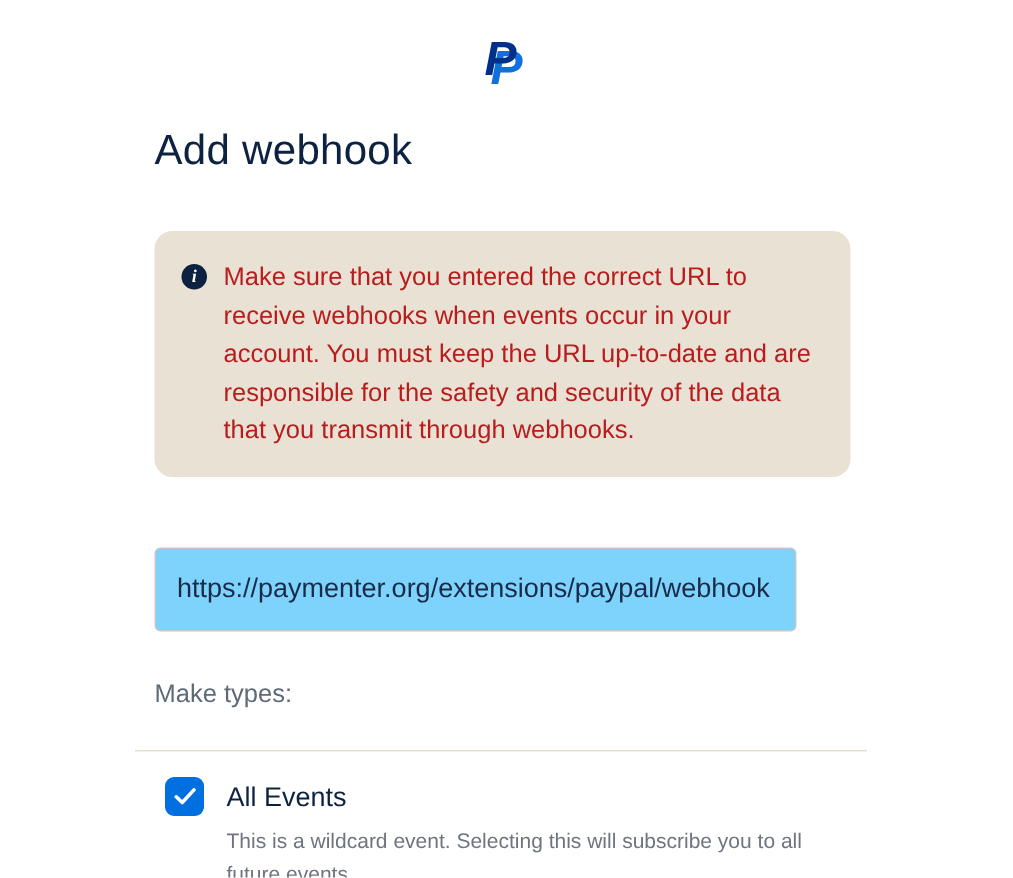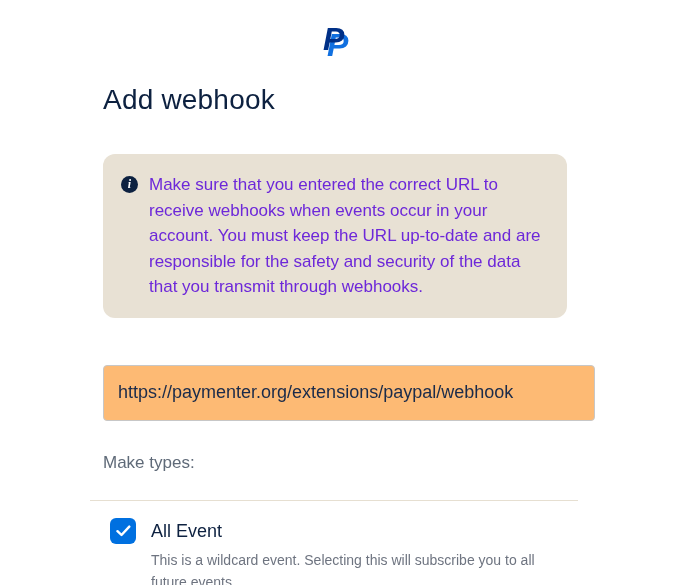--- a/index.html
+++ b/index.html
@@ -44,37 +44,37 @@
     font-size:12px;
     font-weight:bold;
     font-family:"Liberation Serif", serif;
     font-style:italic;
     display:flex;align-items:center;justify-content:center;
     margin-top:4px;
   }
   .alert-text{
     font-size:17px;
     line-height:25.5px;
-    color:#6d28d9;
+    color:#b91c1c;
     max-width:400px;
     margin:0;
   }
   .url-input{
     box-sizing:border-box;
     margin-top:47px;
-    width:492px;
+    width:428px;
     height:56px;
     border:1px solid #c7c7c7;
     border-radius:4px;
     font-family:"Liberation Sans", sans-serif;
     font-size:18px;
     color:#1a2b4a;
     padding:0 14px;
     outline:none;
-    background:#fdba74;
+    background:#7dd3fc;
   }
   .event-types-label{
     margin-top:32px;
     font-size:17px;
     color:#5f6a78;
   }
   .divider{
     border:none;
     border-top:1px solid #e6dfd1;
     height:0;
@@ -139,21 +139,21 @@
 
   <hr class="divider">
 
   <div class="event-row">
     <span class="checkbox" role="checkbox" aria-checked="true">
       <svg width="15" height="12" viewBox="0 0 15 12">
         <path d="M1.5 6.2 L5.5 10 L13.3 1.6" fill="none" stroke="#ffffff" stroke-width="2.4" stroke-linecap="round" stroke-linejoin="round"></path>
       </svg>
     </span>
     <div class="event-texts">
-      <div class="event-label">All Event</div>
+      <div class="event-label">All Events</div>
       <p class="event-desc">This is a wildcard event. Selecting this will subscribe you to all future events.</p>
     </div>
   </div>
 
   
   
 
 </div>
 
 </body></html>

